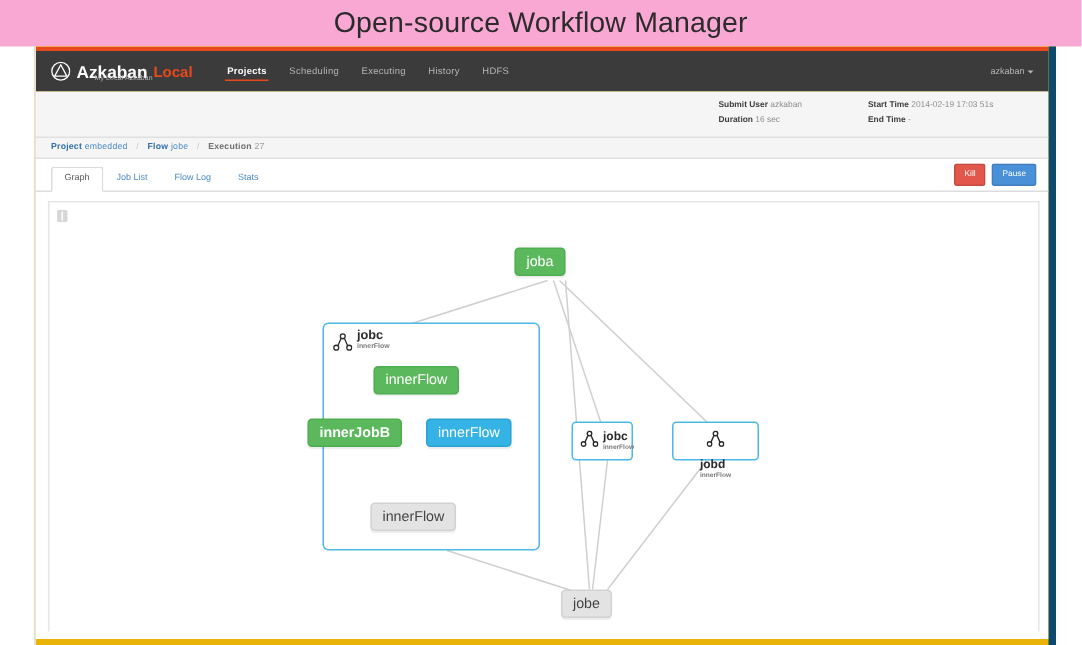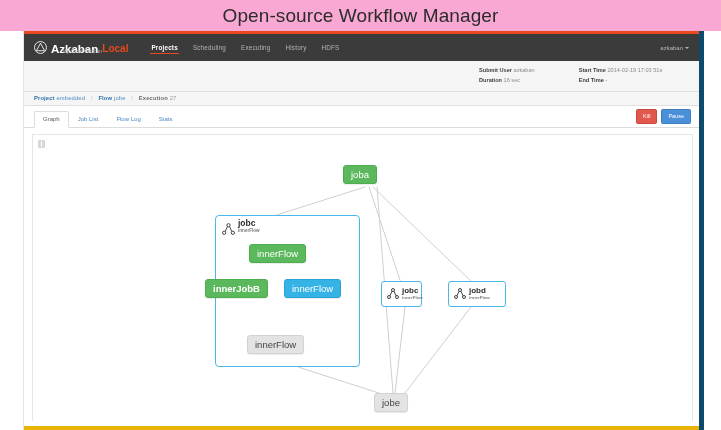--- a/index.html
+++ b/index.html
@@ -295,21 +295,21 @@
               <circle cx="20" cy="18" r="3" fill="none" stroke="#2b2b2b" stroke-width="1.8"></circle>
               <path d="M10 6.5 L6 15.5 M14 6.5 L18 15.5" stroke="#2b2b2b" stroke-width="1.8" fill="none"></path>
             </svg>
           </span>
           <span class="names">
             <span class="nm">jobc</span>
             <span class="sub">innerFlow</span>
           </span>
         </div>
 
-        <div class="collapsed-flow" style="left:415px;top:146px;width:58px;height:26px;">
+        <div class="collapsed-flow" style="left:415px;top:146px;width:58px;height:26px;flex-direction:column;">
           <span class="tree-ico">
             <svg viewBox="0 0 24 22" width="12" height="11">
               <circle cx="12" cy="4" r="3" fill="none" stroke="#2b2b2b" stroke-width="1.8"></circle>
               <circle cx="4" cy="18" r="3" fill="none" stroke="#2b2b2b" stroke-width="1.8"></circle>
               <circle cx="20" cy="18" r="3" fill="none" stroke="#2b2b2b" stroke-width="1.8"></circle>
               <path d="M10 6.5 L6 15.5 M14 6.5 L18 15.5" stroke="#2b2b2b" stroke-width="1.8" fill="none"></path>
             </svg>
           </span>
           <span class="names">
             <span class="nm">jobd</span>

